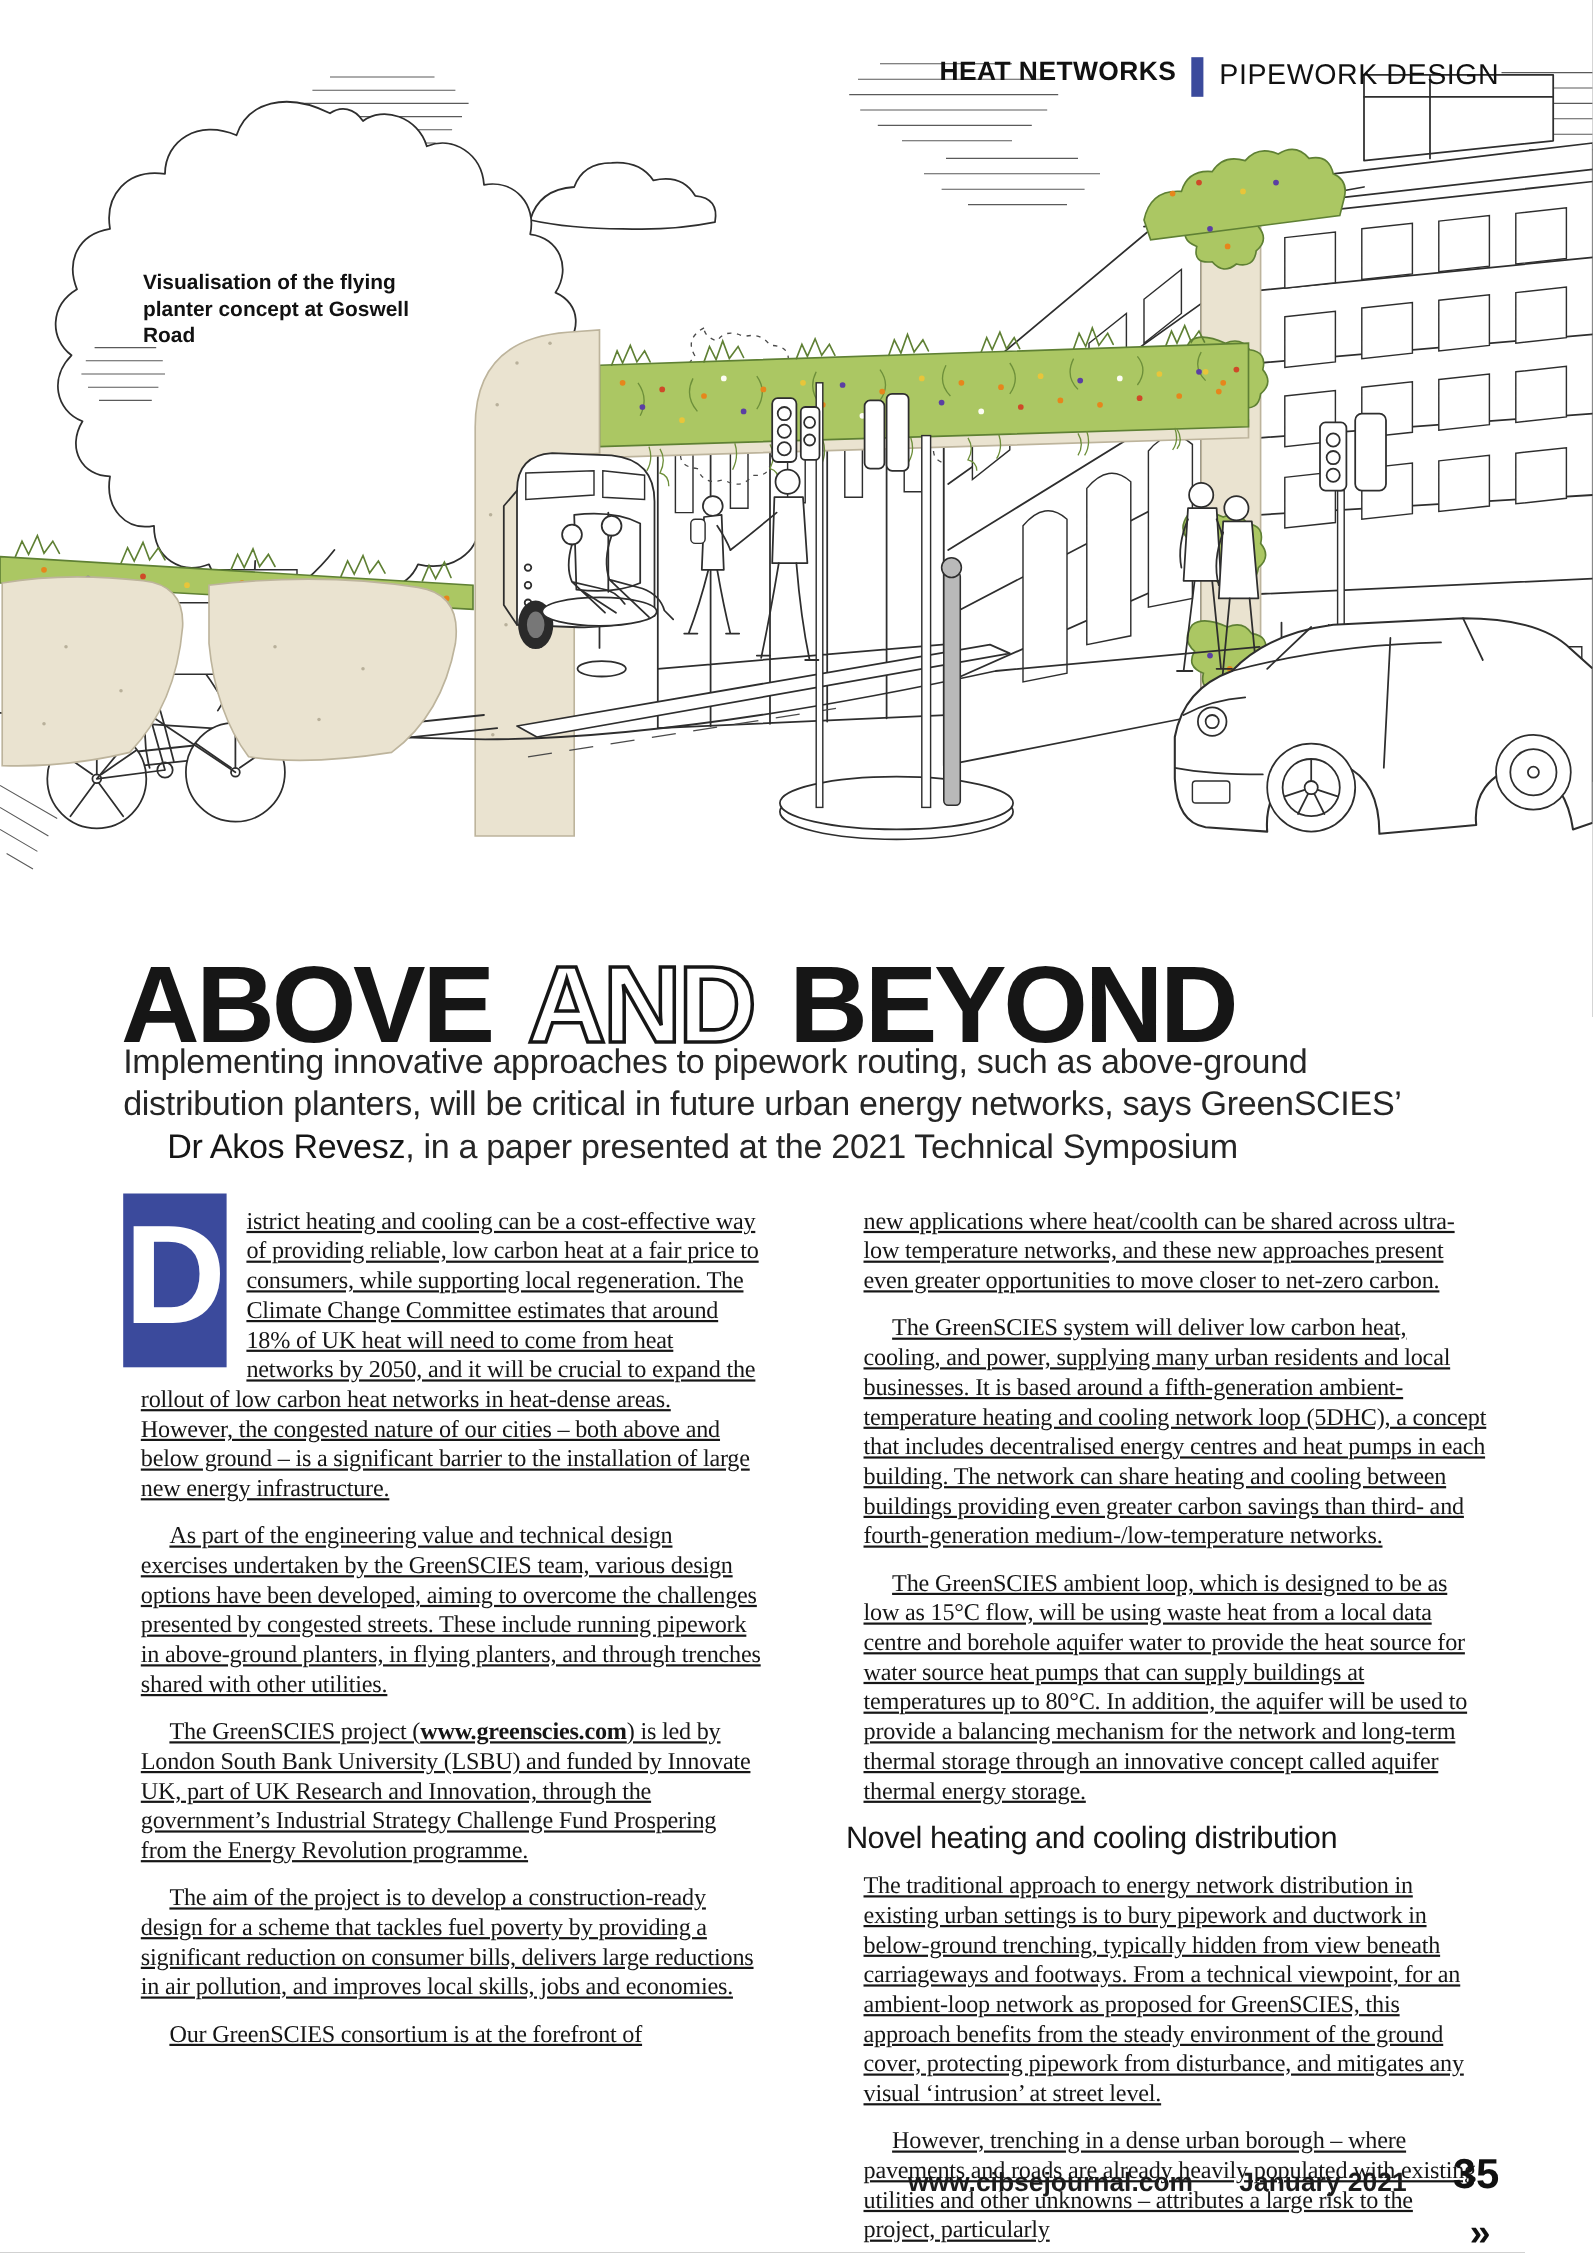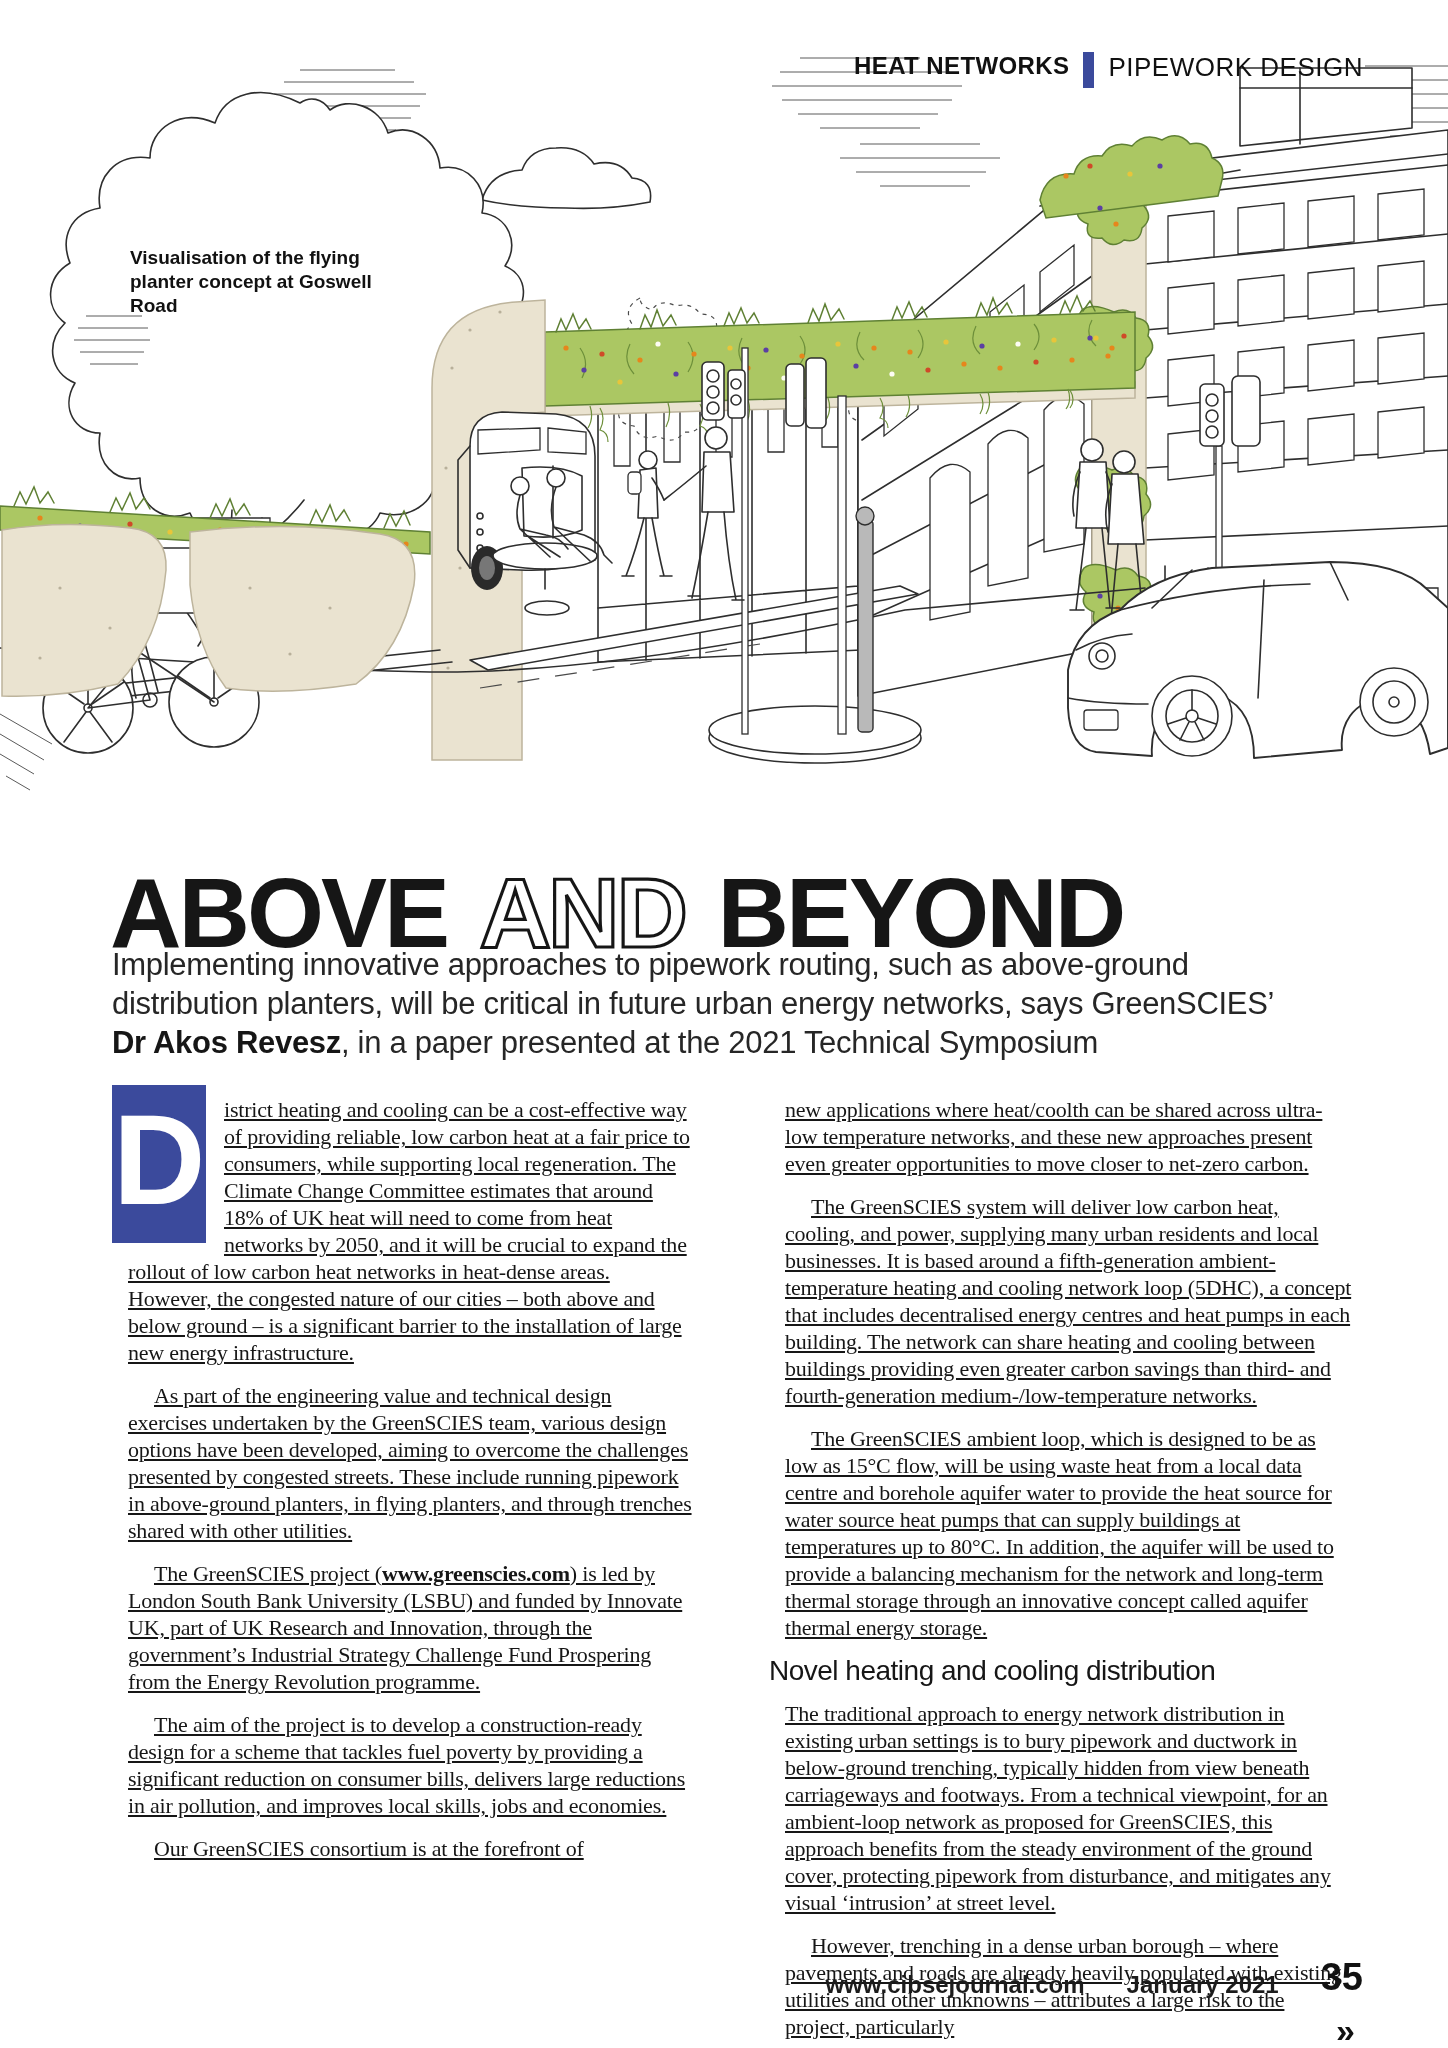--- a/index.html
+++ b/index.html
@@ -26,21 +26,21 @@
   .dsh{stroke:#4a4a4a;stroke-width:1.2;fill:none;stroke-dasharray:4 5;}
   .dot-o{fill:#e6861c;}.dot-p{fill:#5b3fa3;}.dot-r{fill:#cf4a28;}.dot-y{fill:#e8c53a;}.dot-w{fill:#fdfdf4;}
   .gray{fill:#b9b9b9;stroke:#2e2e2e;stroke-width:1.4;}
   
   .title{position:absolute;top:796px;left:110px;z-index:4;font-weight:700;font-size:99px;
          line-height:102px;letter-spacing:-3px;color:#161616;white-space:nowrap;}
   .title .t-outline{color:#fff;-webkit-text-stroke:3.2px #161616;margin:0 8px;}
   
   .standfirst{position:absolute;top:914px;left:112px;width:1190px;z-index:4;
               font-size:31px;line-height:39px;font-weight:400;letter-spacing:-0.3px;color:#262626;}
-  .standfirst b{font-weight:700;color:#161616;}
+  .standfirst b{font-weight:400;color:#161616;margin-left:40px;}
   
   .cols{position:absolute;top:1080px;left:112px;width:1256px;z-index:4;
         display:grid;grid-template-columns:1fr 1fr;column-gap:58px;
         font-family:"Liberation Serif",serif;font-size:22px;line-height:27px;
         letter-spacing:-0.2px;color:#161616;}
   .cols p{margin:16px;text-decoration:underline;}
   .cols p.ind{text-indent:26px;}
   .dropcap{float:left;width:94px;height:158px;background:#3b4a9c;margin:5px 18px 3px 0;
            display:flex;align-items:center;justify-content:center;}
   .dropcap span{font-family:"Liberation Sans",sans-serif;font-weight:700;font-size:128px;

